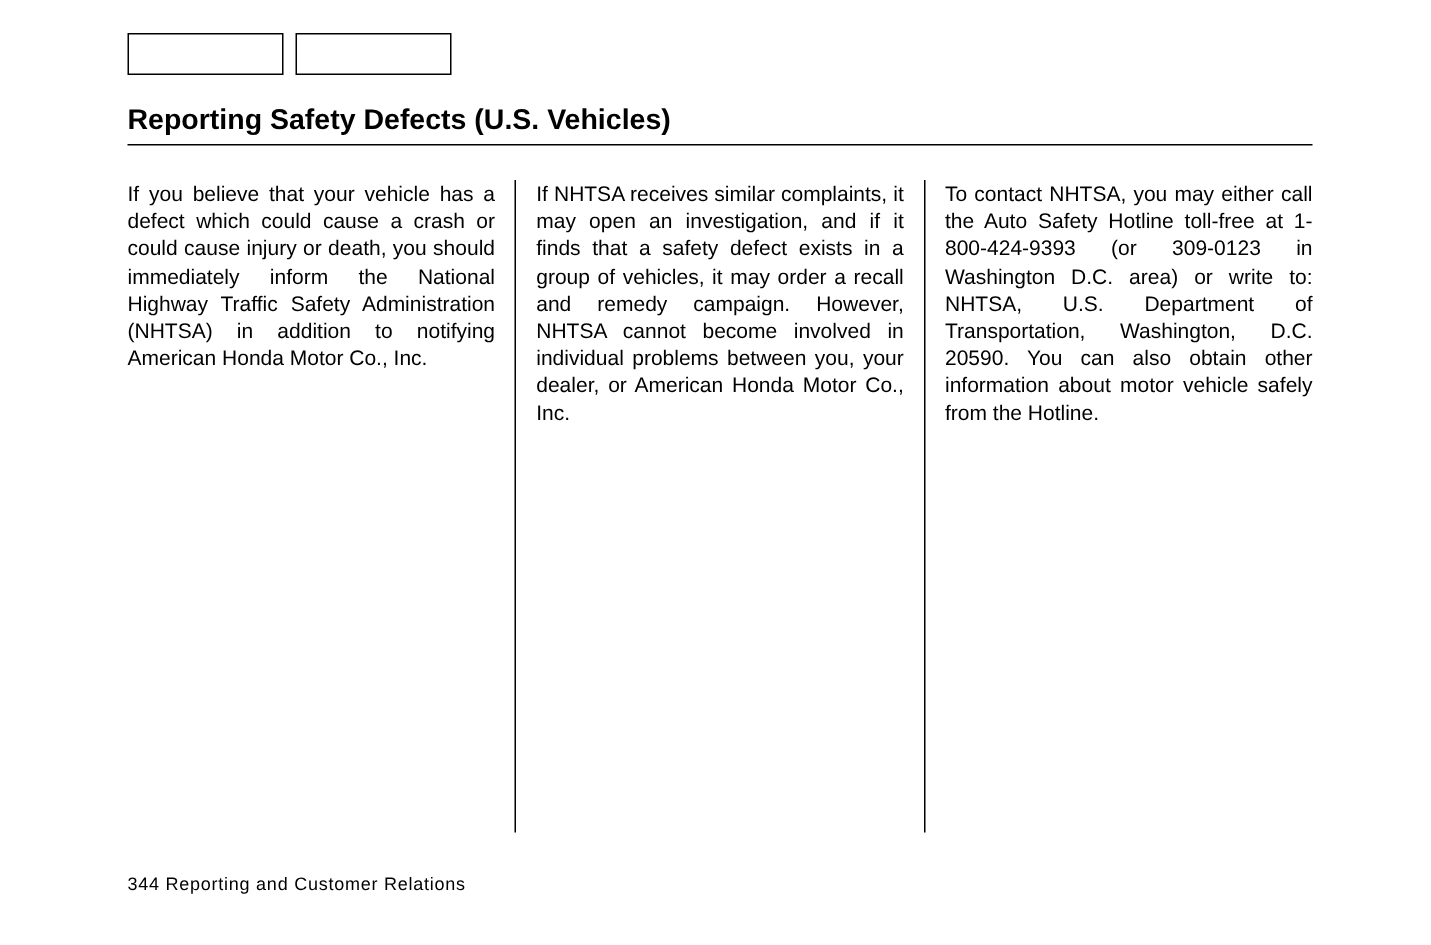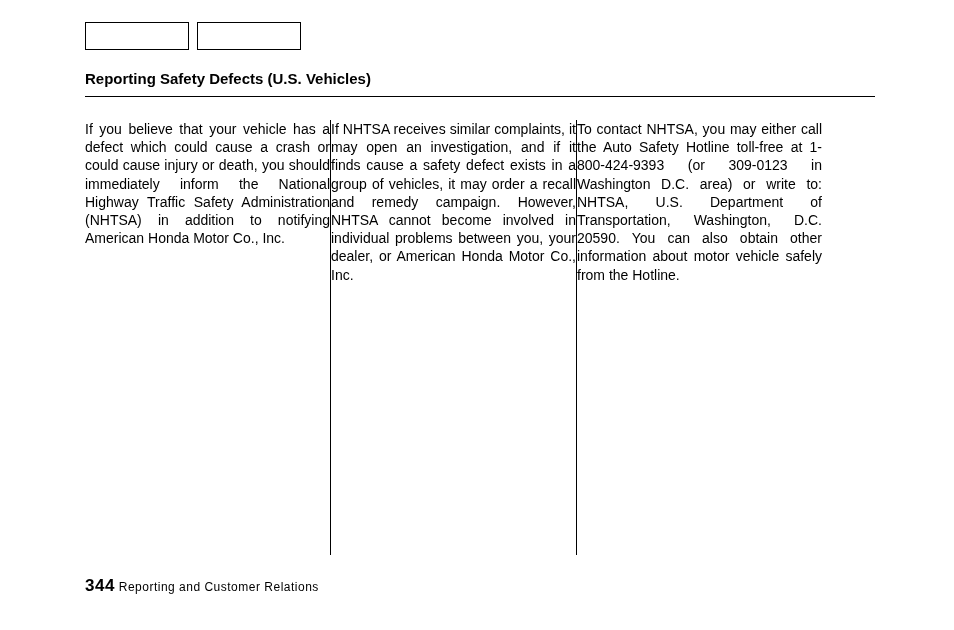--- a/index.html
+++ b/index.html
@@ -21,38 +21,38 @@
     .nav-box {
       width: 104px;
       height: 28px;
       border: 1.5px solid #000;
       background: #fff;
     }
     .title {
       position: absolute;
       top: 70px;
       left: 85px;
-      font-size: 15px;
+      font-size: 19px;
       font-weight: bold;
     }
     .title-rule {
       position: absolute;
       top: 96px;
       left: 85px;
       width: 790px;
       height: 1px;
       background: #000;
     }
     .columns {
       position: absolute;
       top: 120px;
       left: 85px;
       width: 790px;
       display: flex;
-      justify-content: flex-start;
+      justify-content: space-between;
     }
     .col {
       width: 245px;
       font-size: 14px;
       line-height: 1.3;
       text-align: justify;
     }
     .col-sep {
       width: 1px;
       background: #000;
@@ -60,39 +60,39 @@
       min-height: 435px;
     }
     .footer {
       position: absolute;
       bottom: 34px;
       left: 85px;
       font-size: 12px;
       letter-spacing: 0.5px;
     }
     .page-num {
-      font-weight: bold;
-      font-size: 17px;
+      font-weight: normal;
+      font-size: 12px;
     }
   </style>
 </head>
 <body>
 
 <div class="nav-boxes">
   <div class="nav-box"></div>
   <div class="nav-box"></div>
 </div>
 
 <div class="title">Reporting Safety Defects (U.S. Vehicles)</div>
 <div class="title-rule"></div>
 
 <div class="columns">
   <div class="col">If you believe that your vehicle has a defect which could cause a crash or could cause injury or death, you should immediately inform the National Highway Traffic Safety Administration (NHTSA) in addition to notifying American Honda Motor Co., Inc.</div>
   <div class="col-sep"></div>
-  <div class="col">If NHTSA receives similar com­plaints, it may open an investigation, and if it finds cause a safety defect exists in a group of vehicles, it may order a recall and remedy campaign. However, NHTSA cannot become involved in individual problems between you, your dealer, or American Honda Motor Co., Inc.</div>
+  <div class="col">If NHTSA receives similar com­plaints, it may open an investigation, and if it finds that a safety defect exists in a group of vehicles, it may order a recall and remedy campaign. However, NHTSA cannot become involved in individual problems between you, your dealer, or American Honda Motor Co., Inc.</div>
   <div class="col-sep"></div>
   <div class="col">To contact NHTSA, you may either call the Auto Safety Hotline toll-free at 1-800-424-9393 (or 309-0123 in Washington D.C. area) or write to: NHTSA, U.S. Department of Transportation, Washington, D.C. 20590. You can also obtain other information about motor vehicle safely from the Hotline.</div>
 </div>
 
 <div class="footer">
   <span class="page-num">344</span>
   <span>Reporting and Customer Relations</span>
 </div>
 
 </body></html>

